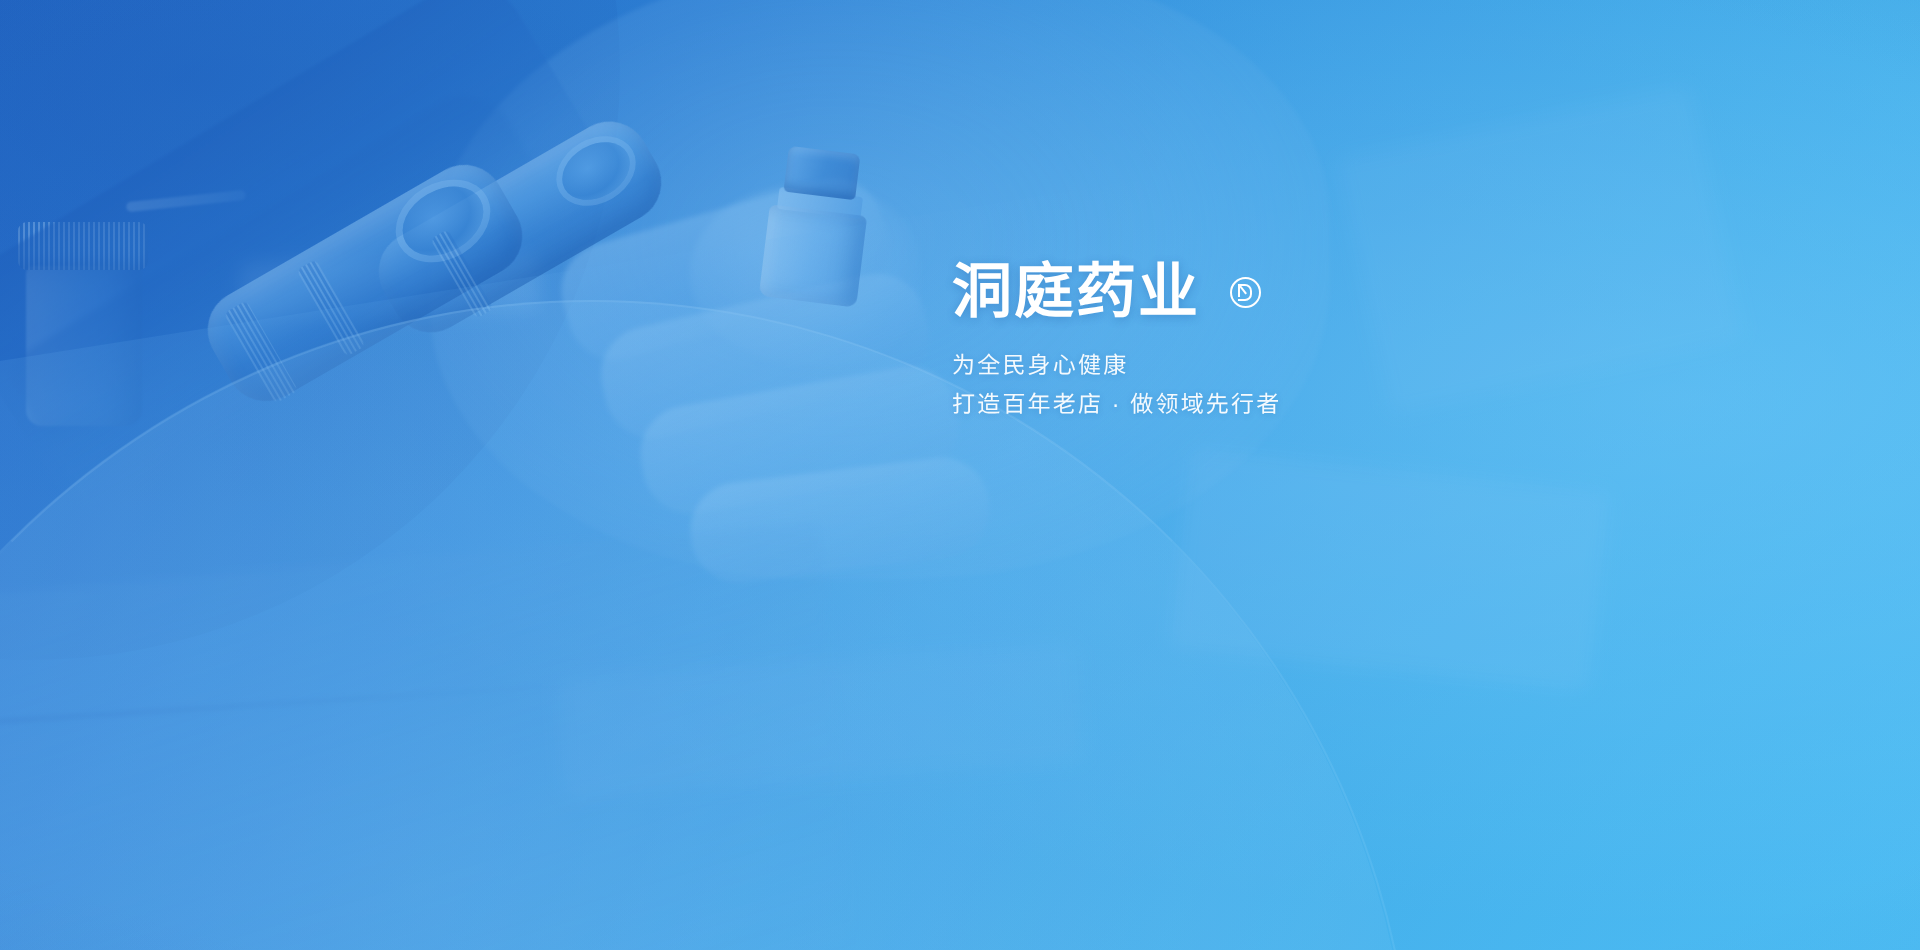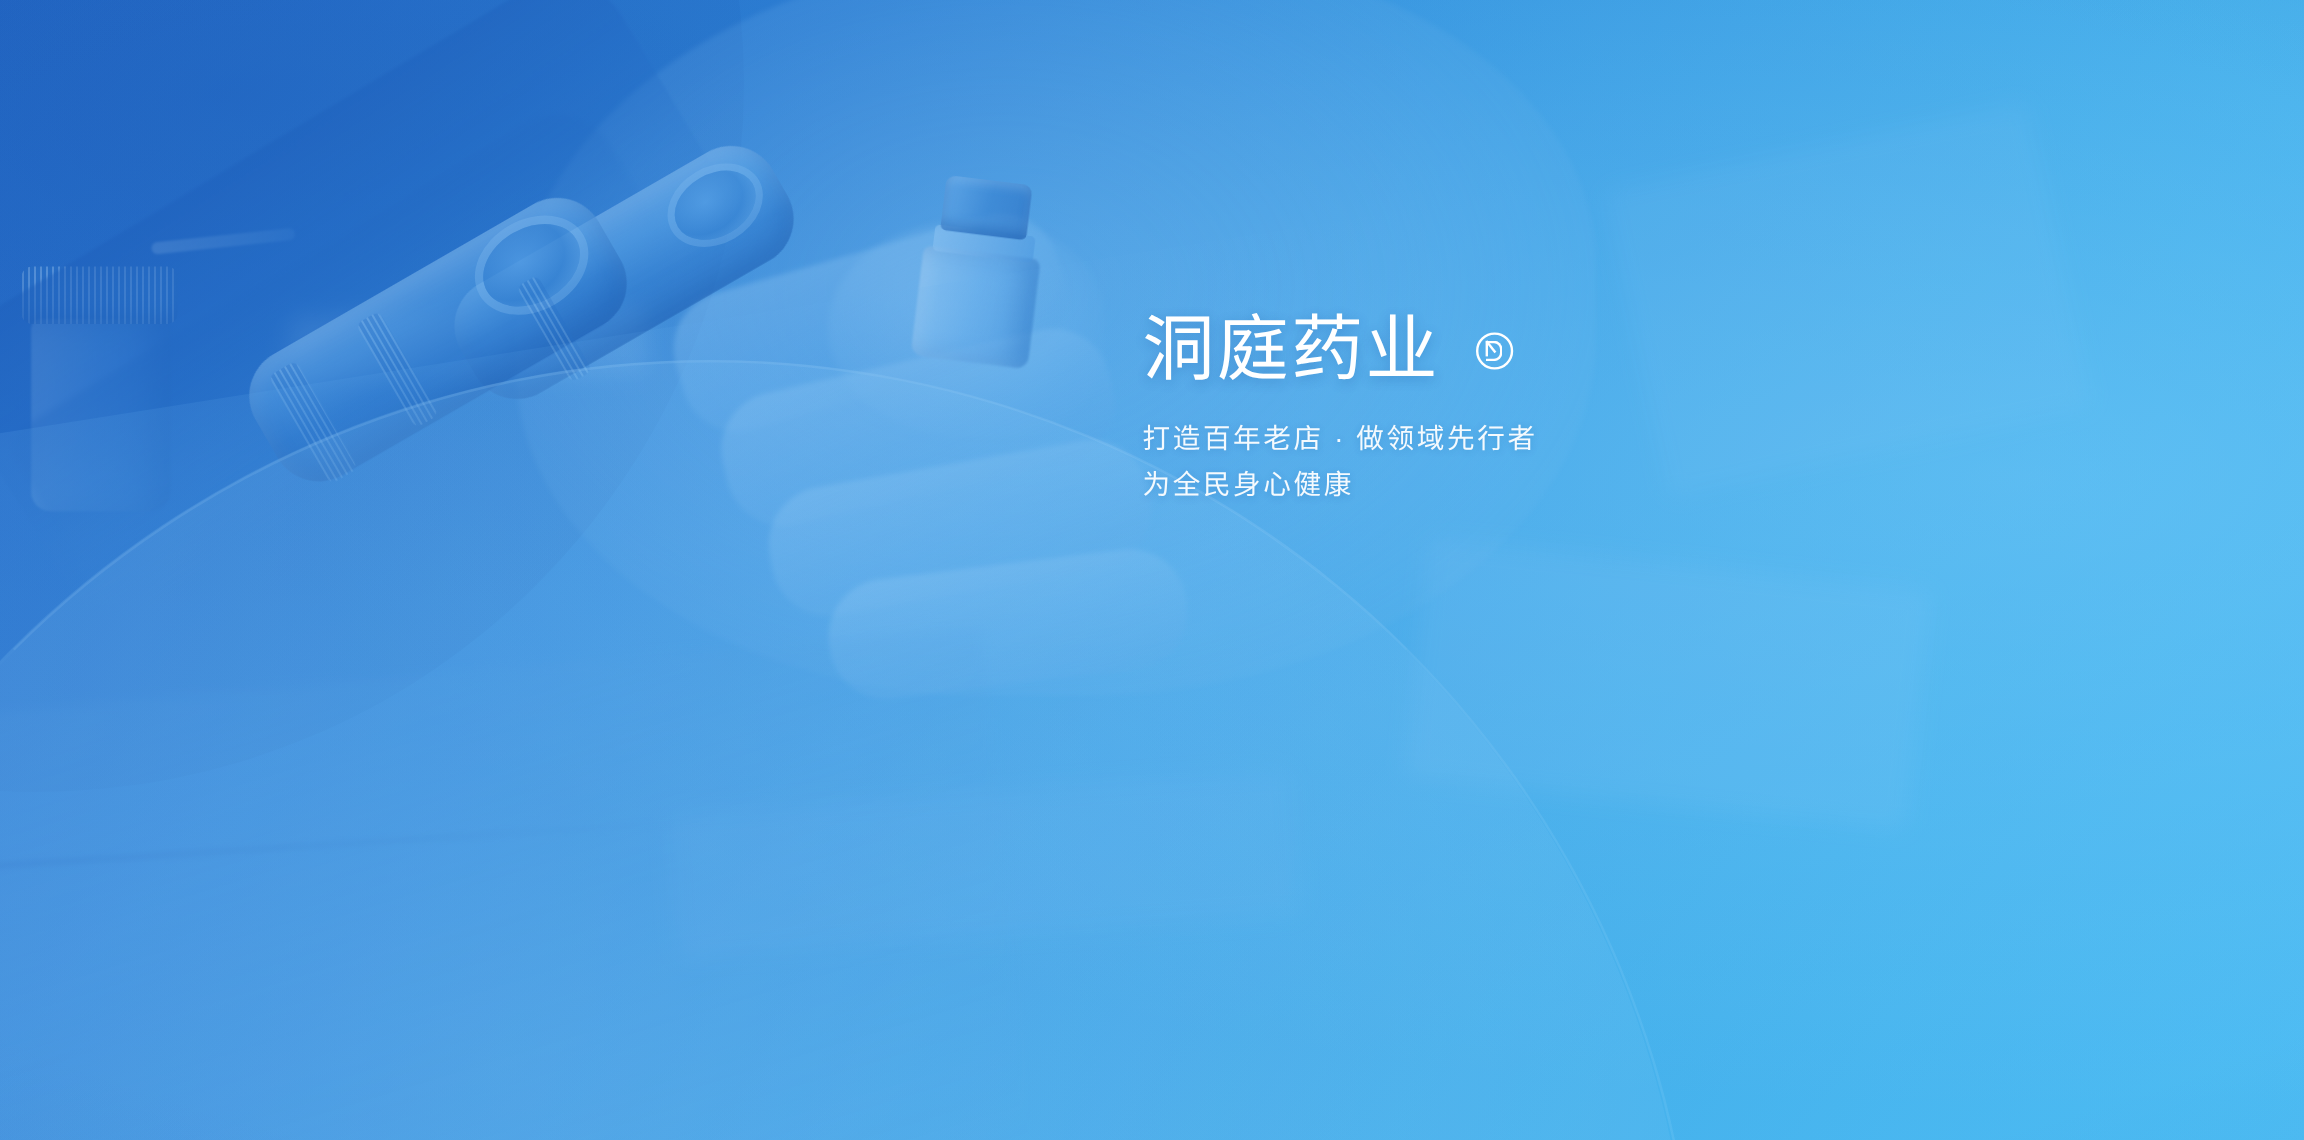--- a/index.html
+++ b/index.html
@@ -322,21 +322,21 @@
     left: 952px;
     top: 262px;
     width: 760px;
   }
 
   .headline {
     display: flex;
     align-items: center;
     color: #ffffff;
     font-size: 60px;
-    font-weight: 400;
+    font-weight: 700;
     letter-spacing: 2px;
     line-height: 1;
     white-space: nowrap;
     text-shadow: 0 2px 10px rgba(20,76,156,.30);
     gap: 16px;
   }
   .headline-part {
     display: inline-block;
   }
 
@@ -452,18 +452,18 @@
 
       <span class="brand-badge">
         <span class="glyph"></span>
         <span class="glyph-stem"></span>
         <span class="glyph-slash"></span>
       </span>
 
     </div>
 
     <div class="subline">
+      <span class="sub-row">为全民身心健康</span>
       <span class="sub-row">打造百年老店 · 做领域先行者</span>
-      <span class="sub-row">为全民身心健康</span>
     </div>
 
   </div>
 </div>
 
 </body></html>

